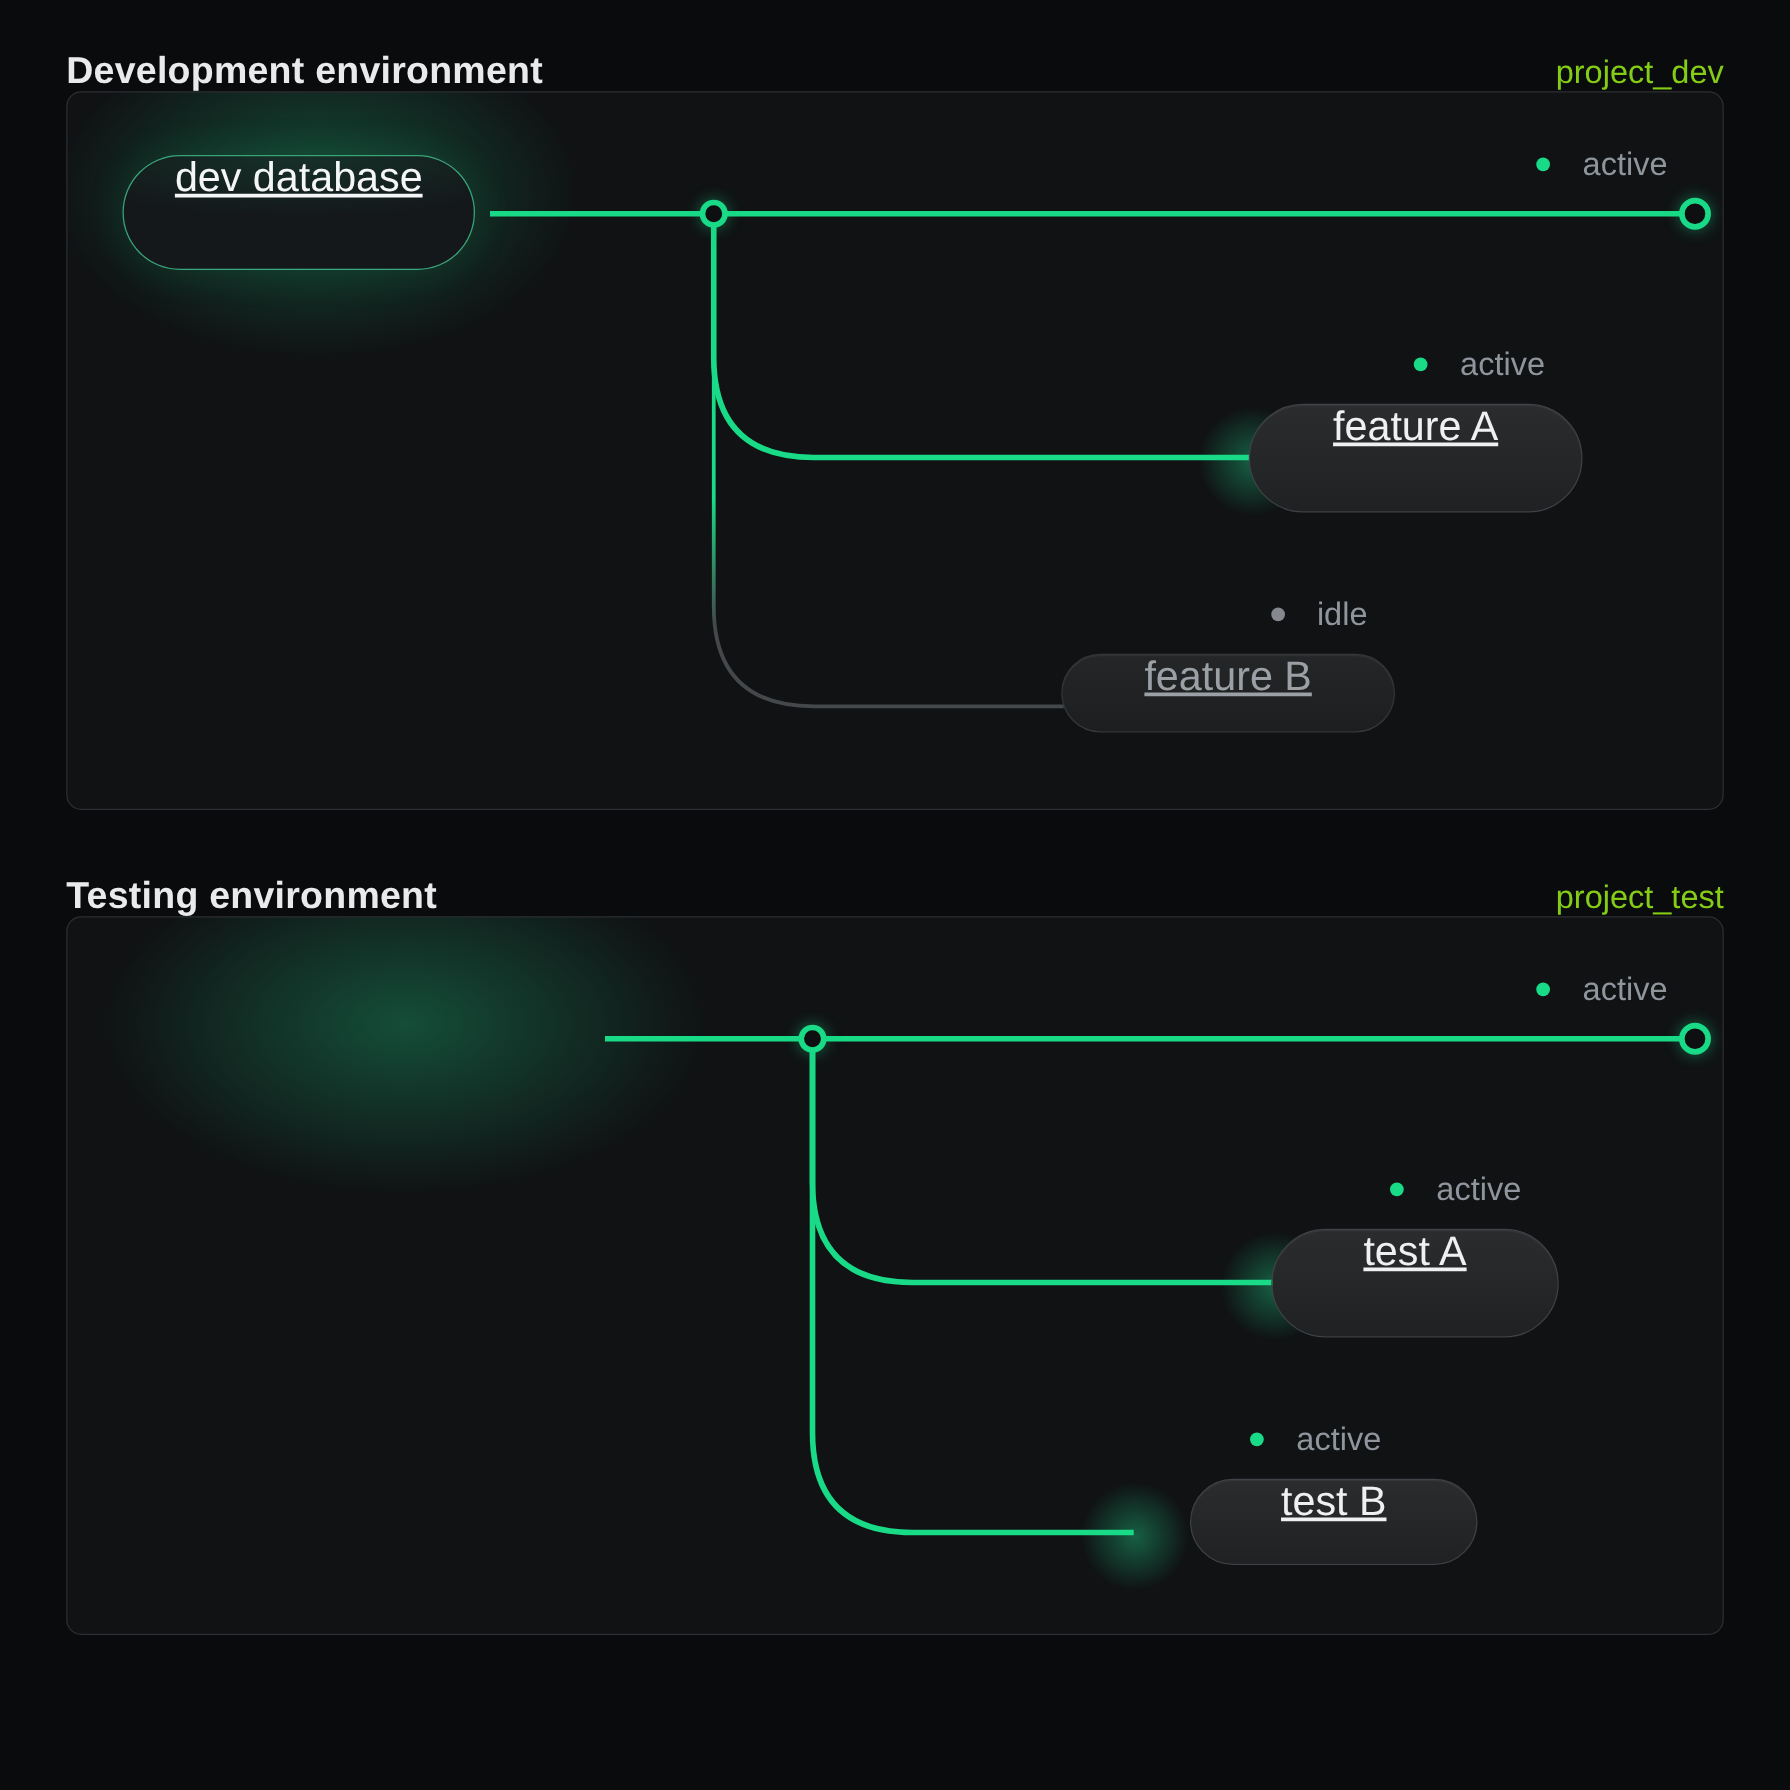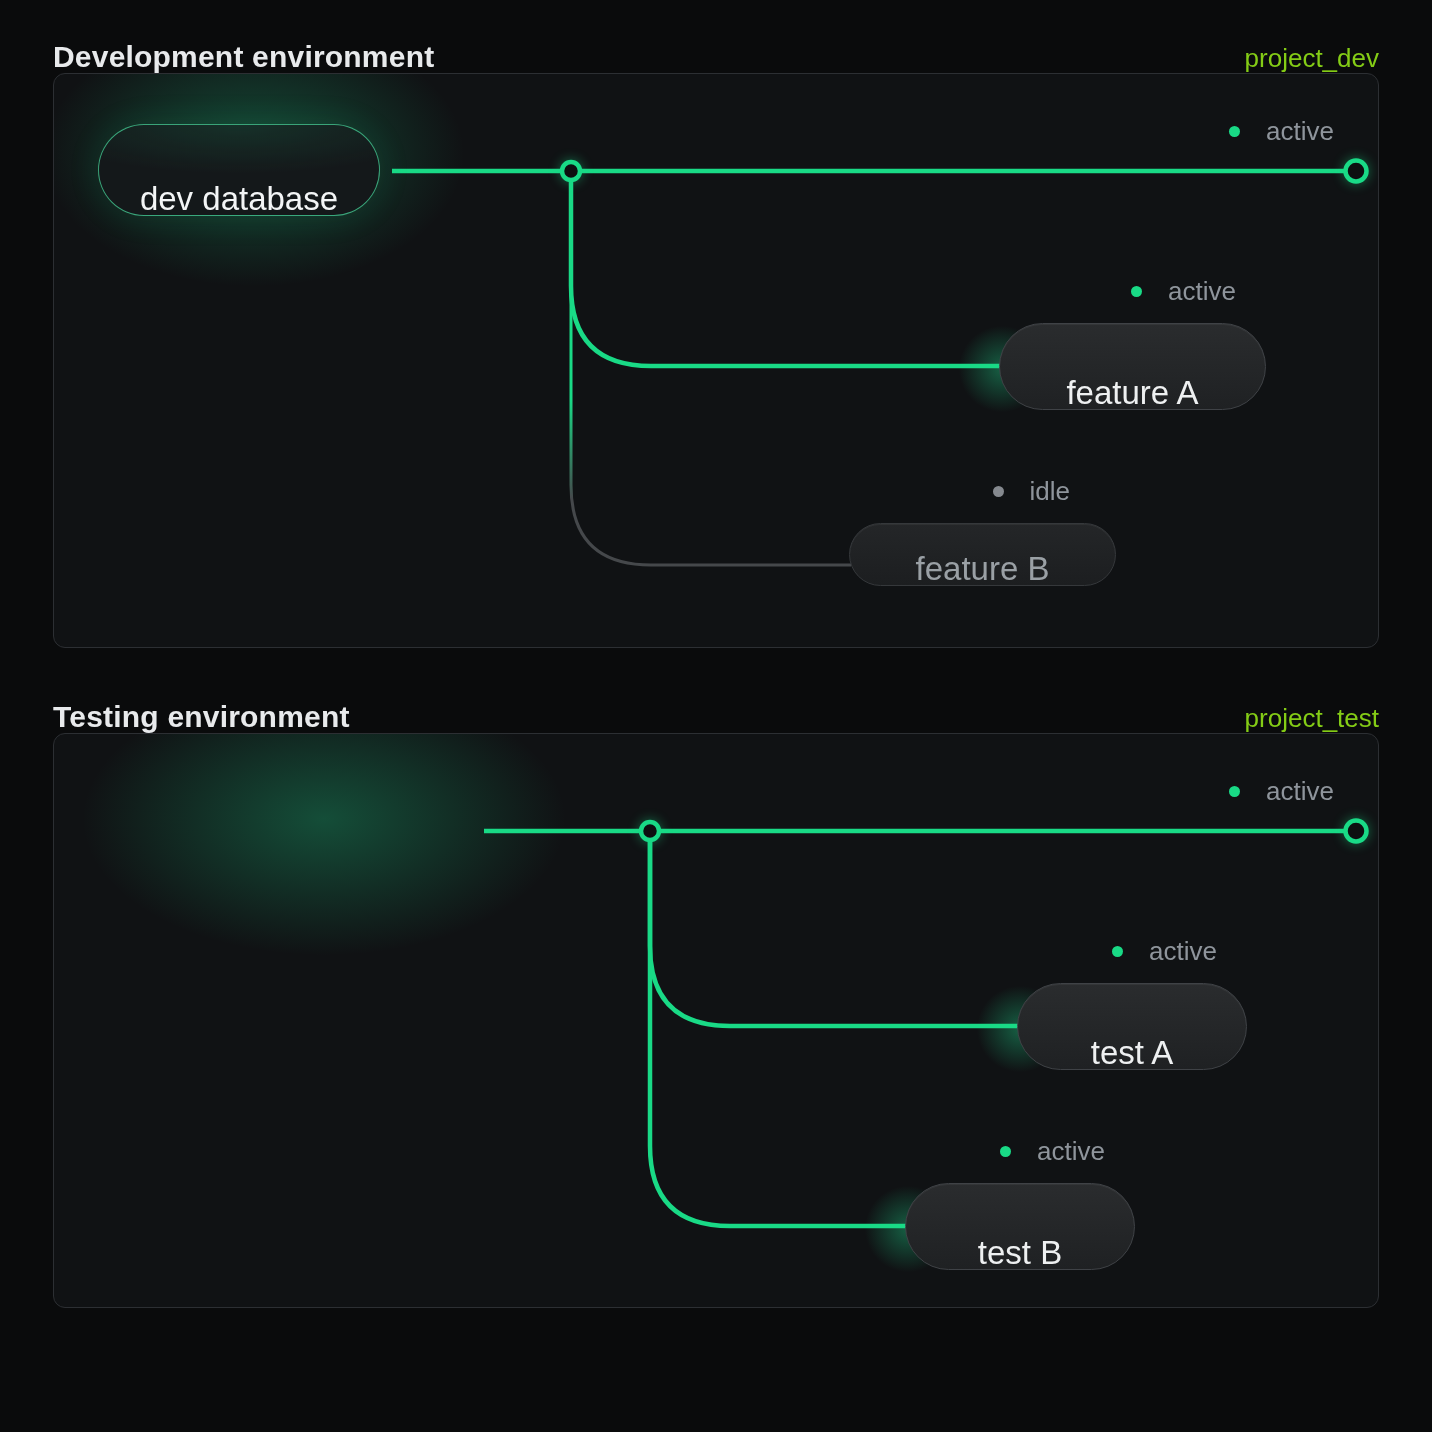--- a/index.html
+++ b/index.html
@@ -38,22 +38,22 @@
     background:radial-gradient(closest-side, rgba(30,215,140,0.30), rgba(30,215,140,0.09) 55%, rgba(30,215,140,0) 78%);
   }
   .root-glow.wide { width:620px; height:350px; left:-40px; }
   .junction-glow {
     width:120px; height:120px; border-radius:50%;
     background:radial-gradient(closest-side, rgba(32,222,146,0.38), rgba(32,222,146,0) 72%);
   }
 
   
   .node {
-    position:absolute; display:flex; align-items:flex-end; justify-content:center;
-    border-radius:48px; font-size:33px; line-height:1;
+    position:absolute; display:flex; align-items:flex-start; justify-content:center;
+    border-radius:48px; font-size:33px; line-height:1;text-decoration:underline;
   }
   .root-node {
     color:#f3f5f6;
     border:1px solid rgba(74,224,163,0.70);
     background:
       radial-gradient(120% 90% at 50% 0%, rgba(34,200,132,0.14), rgba(34,200,132,0) 60%),
       #14181a;
     box-shadow:0 0 34px rgba(25,218,134,0.10);
   }
   .branch-node {
@@ -79,27 +79,27 @@
   .status-dot.idle { background:#85898f; }
 
   .glow-stroke { filter:drop-shadow(0 0 6px rgba(25,218,134,0.45)); }
 
   
   .p1-root   { left:44px;  top:50px;  width:282px; height:92px; }
   .p1-bA     { left:945px; top:249px; width:267px; height:87px; }
   .p1-bB     { left:795px; top:449px; width:267px; height:63px; }
   .p1-stMain { top:42px;  right:44px; }
   .p1-stA    { top:202px; right:142px; }
-  .p1-stB    { top:402px; right:308px; }
+  .p1-stB    { top:402px; right:284px; }
   .p1-glowA  { left:888px; top:235px; }
 
   
   .p2-root   { left:44px;  top:50px;  width:393px; height:92px; }
   .p2-bA     { left:963px; top:249px; width:230px; height:87px; }
-  .p2-bB     { left:851px; top:449px; width:230px; height:87px; }
+  .p2-bB     { left:898px; top:449px; width:230px; height:69px; }
   .p2-stMain { top:42px;  right:44px; }
   .p2-stA    { top:202px; right:161px; }
   .p2-stB    { top:402px; right:273px; }
   .p2-glowA  { left:906px; top:235px; }
   .p2-glowB  { left:794px; top:435px; }
 </style>
 </head>
 <body>
 
 <div class="page">

